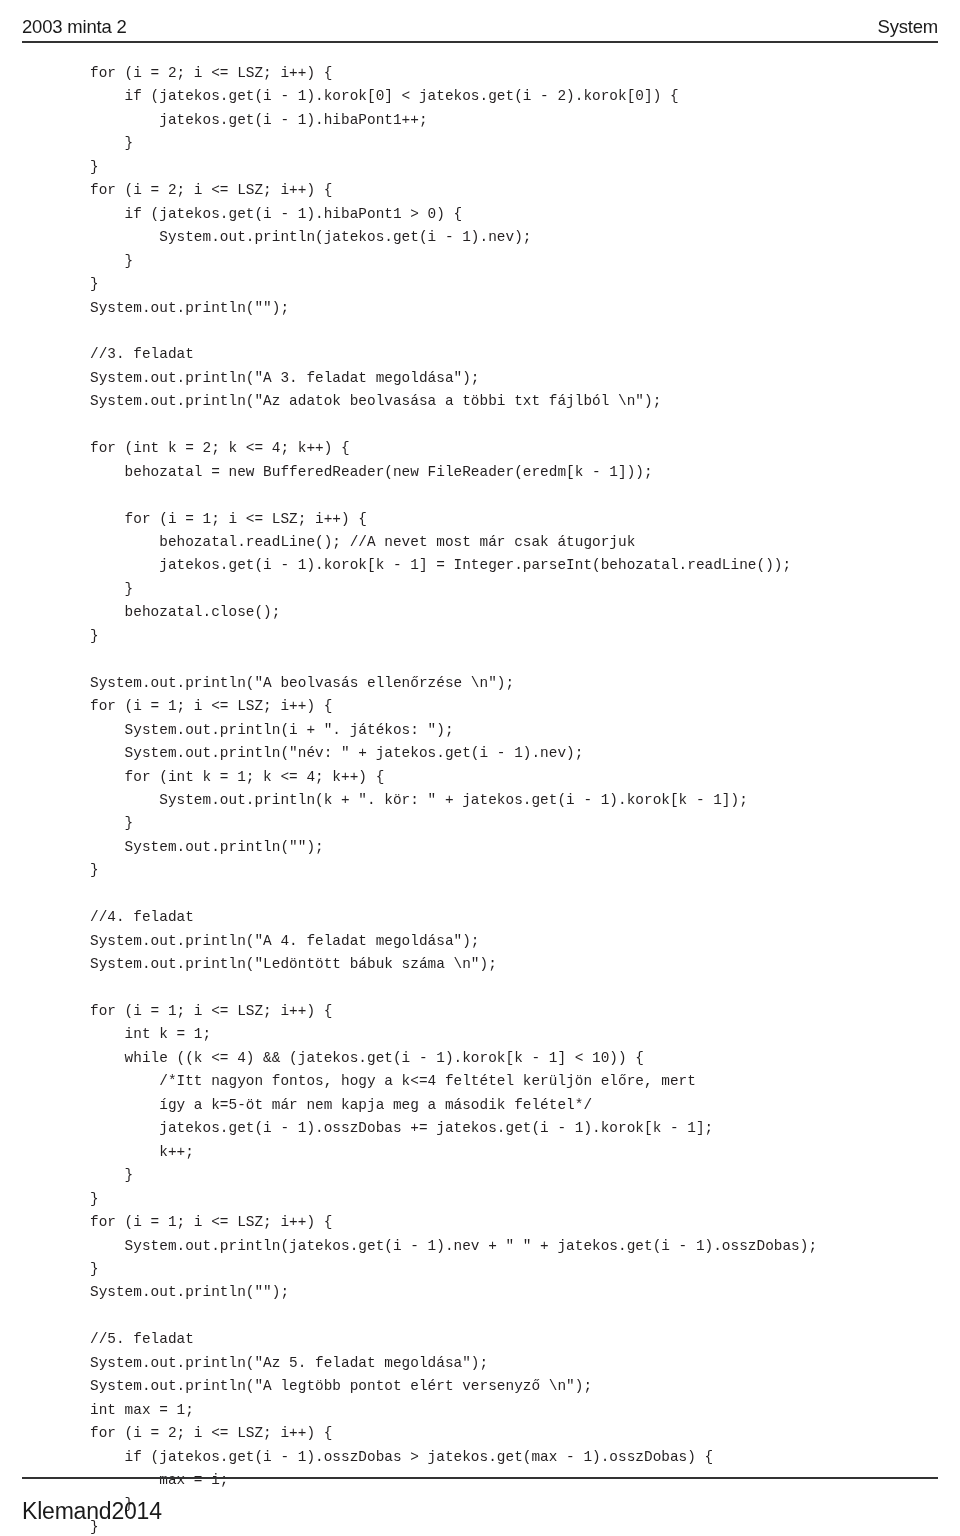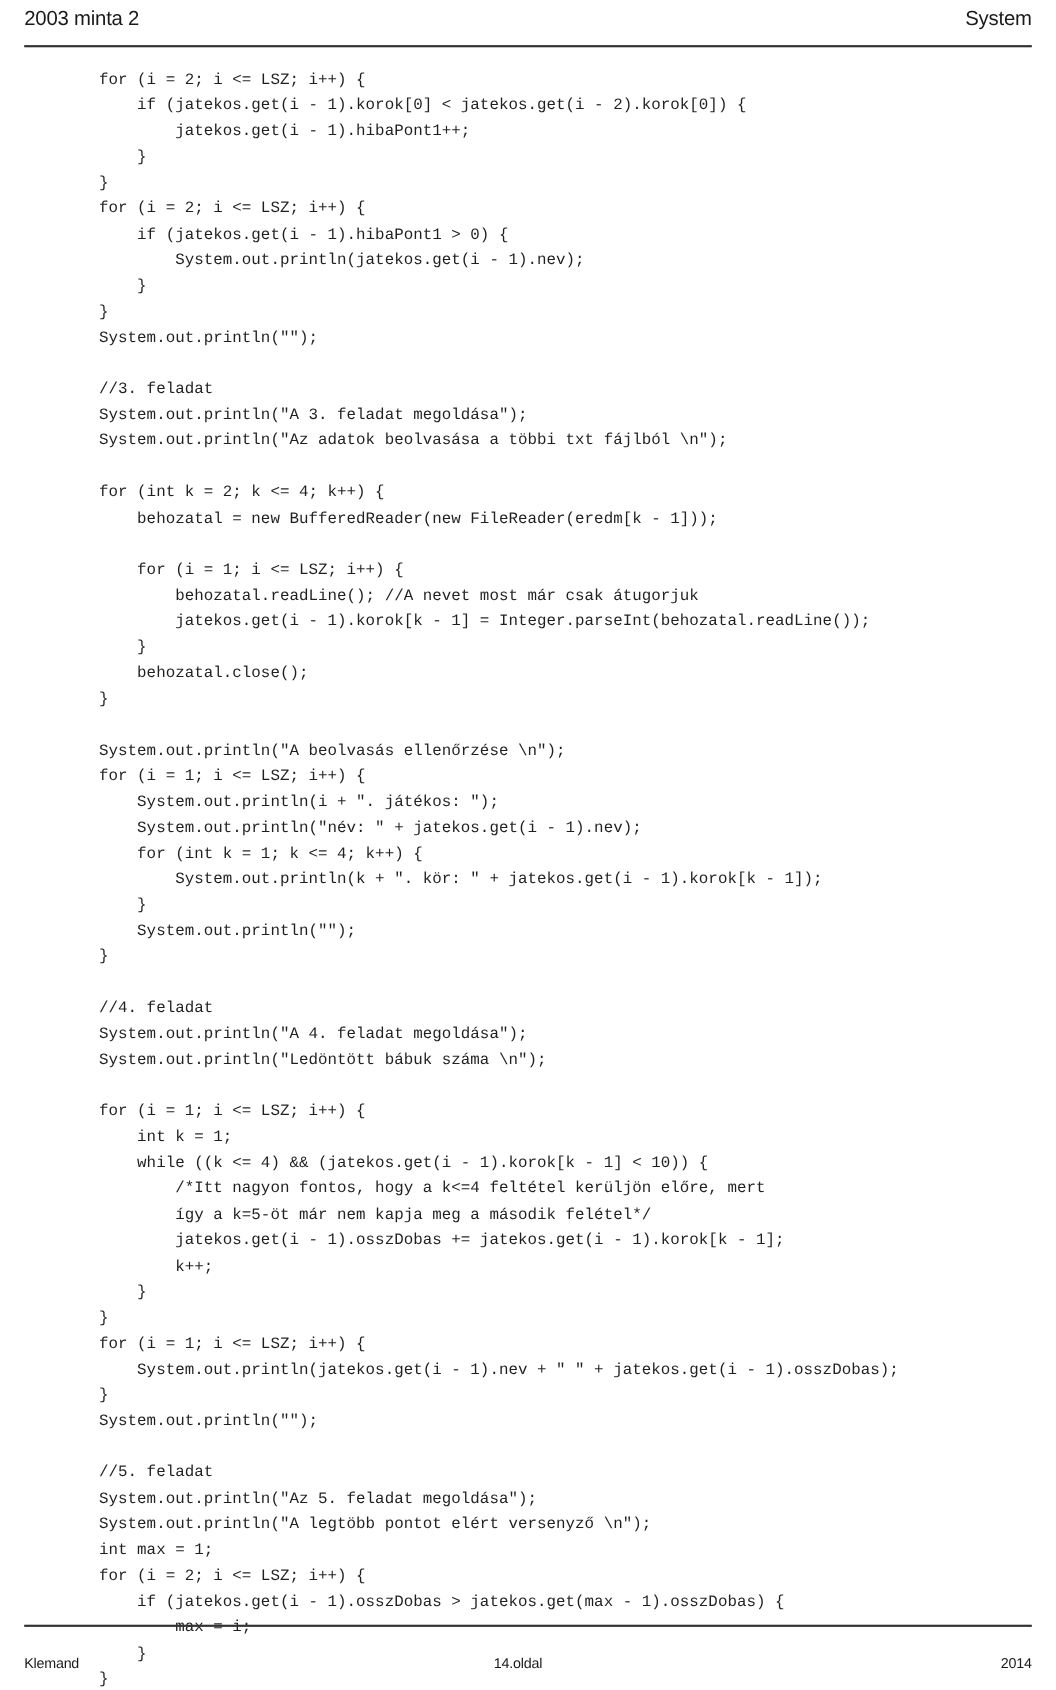--- a/index.html
+++ b/index.html
@@ -23,21 +23,21 @@
     left: 22px;
     right: 22px;
     height: 44px;
     display: flex;
     align-items: flex-start;
     justify-content: space-between;
     font-family: "Liberation Sans", sans-serif;
     font-size: 18.5px;
     color: #1a1a1a;
     letter-spacing: -0.2px;
-    padding-top: 6px;
+    padding-top: 16px;
     text-align: center;
   }
   .header-rule {
     position: absolute;
     top: 41px;
     left: 22px;
     right: 22px;
     height: 0;
     border-top: 2.5px solid #333333;
   }
@@ -74,21 +74,21 @@
   }
   .page-footer {
     position: absolute;
     bottom: 8px;
     left: 22px;
     right: 22px;
     height: 34px;
     display: flex;
     align-items: center;
     font-family: "Liberation Sans", sans-serif;
-    font-size: 13px;
+    font-size: 23px;
     color: #1a1a1a;
     letter-spacing: -0.2px;
   }
   .footer-left   { flex: 0 0 auto; }
   .footer-center { flex: 1 1 auto; text-align: center; margin-left: -40px; }
   .footer-right  { flex: 0 0 auto; }
 </style>
 </head>
 <body>
 
@@ -98,17 +98,16 @@
     <span>2003 minta 2</span>
     <span>System</span>
   </div>
   <div class="header-rule"></div>
 
   <div class="code-body"><div class="code-line">for (i = 2; i &lt;= LSZ; i++) {</div><div class="code-line">    if (jatekos.get(i - 1).korok[0] &lt; jatekos.get(i - 2).korok[0]) {</div><div class="code-line">        jatekos.get(i - 1).hibaPont1++;</div><div class="code-line">    }</div><div class="code-line">}</div><div class="code-line">for (i = 2; i &lt;= LSZ; i++) {</div><div class="code-line">    if (jatekos.get(i - 1).hibaPont1 &gt; 0) {</div><div class="code-line">        System.out.println(jatekos.get(i - 1).nev);</div><div class="code-line">    }</div><div class="code-line">}</div><div class="code-line">System.out.println("");</div><div class="code-line blank">&nbsp;</div><div class="code-line">//3. feladat</div><div class="code-line">System.out.println("A 3. feladat megoldása");</div><div class="code-line">System.out.println("Az adatok beolvasása a többi txt fájlból \n");</div><div class="code-line blank">&nbsp;</div><div class="code-line">for (int k = 2; k &lt;= 4; k++) {</div><div class="code-line">    behozatal = new BufferedReader(new FileReader(eredm[k - 1]));</div><div class="code-line blank">&nbsp;</div><div class="code-line">    for (i = 1; i &lt;= LSZ; i++) {</div><div class="code-line">        behozatal.readLine(); //A nevet most már csak átugorjuk</div><div class="code-line">        jatekos.get(i - 1).korok[k - 1] = Integer.parseInt(behozatal.readLine());</div><div class="code-line">    }</div><div class="code-line">    behozatal.close();</div><div class="code-line">}</div><div class="code-line blank">&nbsp;</div><div class="code-line">System.out.println("A beolvasás ellenőrzése \n");</div><div class="code-line">for (i = 1; i &lt;= LSZ; i++) {</div><div class="code-line">    System.out.println(i + ". játékos: ");</div><div class="code-line">    System.out.println("név: " + jatekos.get(i - 1).nev);</div><div class="code-line">    for (int k = 1; k &lt;= 4; k++) {</div><div class="code-line">        System.out.println(k + ". kör: " + jatekos.get(i - 1).korok[k - 1]);</div><div class="code-line">    }</div><div class="code-line">    System.out.println("");</div><div class="code-line">}</div><div class="code-line blank">&nbsp;</div><div class="code-line">//4. feladat</div><div class="code-line">System.out.println("A 4. feladat megoldása");</div><div class="code-line">System.out.println("Ledöntött bábuk száma \n");</div><div class="code-line blank">&nbsp;</div><div class="code-line">for (i = 1; i &lt;= LSZ; i++) {</div><div class="code-line">    int k = 1;</div><div class="code-line">    while ((k &lt;= 4) &amp;&amp; (jatekos.get(i - 1).korok[k - 1] &lt; 10)) {</div><div class="code-line">        /*Itt nagyon fontos, hogy a k&lt;=4 feltétel kerüljön előre, mert</div><div class="code-line">        így a k=5-öt már nem kapja meg a második felétel*/</div><div class="code-line">        jatekos.get(i - 1).osszDobas += jatekos.get(i - 1).korok[k - 1];</div><div class="code-line">        k++;</div><div class="code-line">    }</div><div class="code-line">}</div><div class="code-line">for (i = 1; i &lt;= LSZ; i++) {</div><div class="code-line">    System.out.println(jatekos.get(i - 1).nev + " " + jatekos.get(i - 1).osszDobas);</div><div class="code-line">}</div><div class="code-line">System.out.println("");</div><div class="code-line blank">&nbsp;</div><div class="code-line">//5. feladat</div><div class="code-line">System.out.println("Az 5. feladat megoldása");</div><div class="code-line">System.out.println("A legtöbb pontot elért versenyző \n");</div><div class="code-line">int max = 1;</div><div class="code-line">for (i = 2; i &lt;= LSZ; i++) {</div><div class="code-line">    if (jatekos.get(i - 1).osszDobas &gt; jatekos.get(max - 1).osszDobas) {</div><div class="code-line">        max = i;</div><div class="code-line">    }</div><div class="code-line">}</div></div>
 
   <div class="footer-rule"></div>
   <div class="page-footer">
     <span class="footer-left">Klemand</span>
-    <span class="footer-center">14.oldal</span>
     <span class="footer-right">2014</span>
   </div>
 
 </div>
 
 </body></html>

